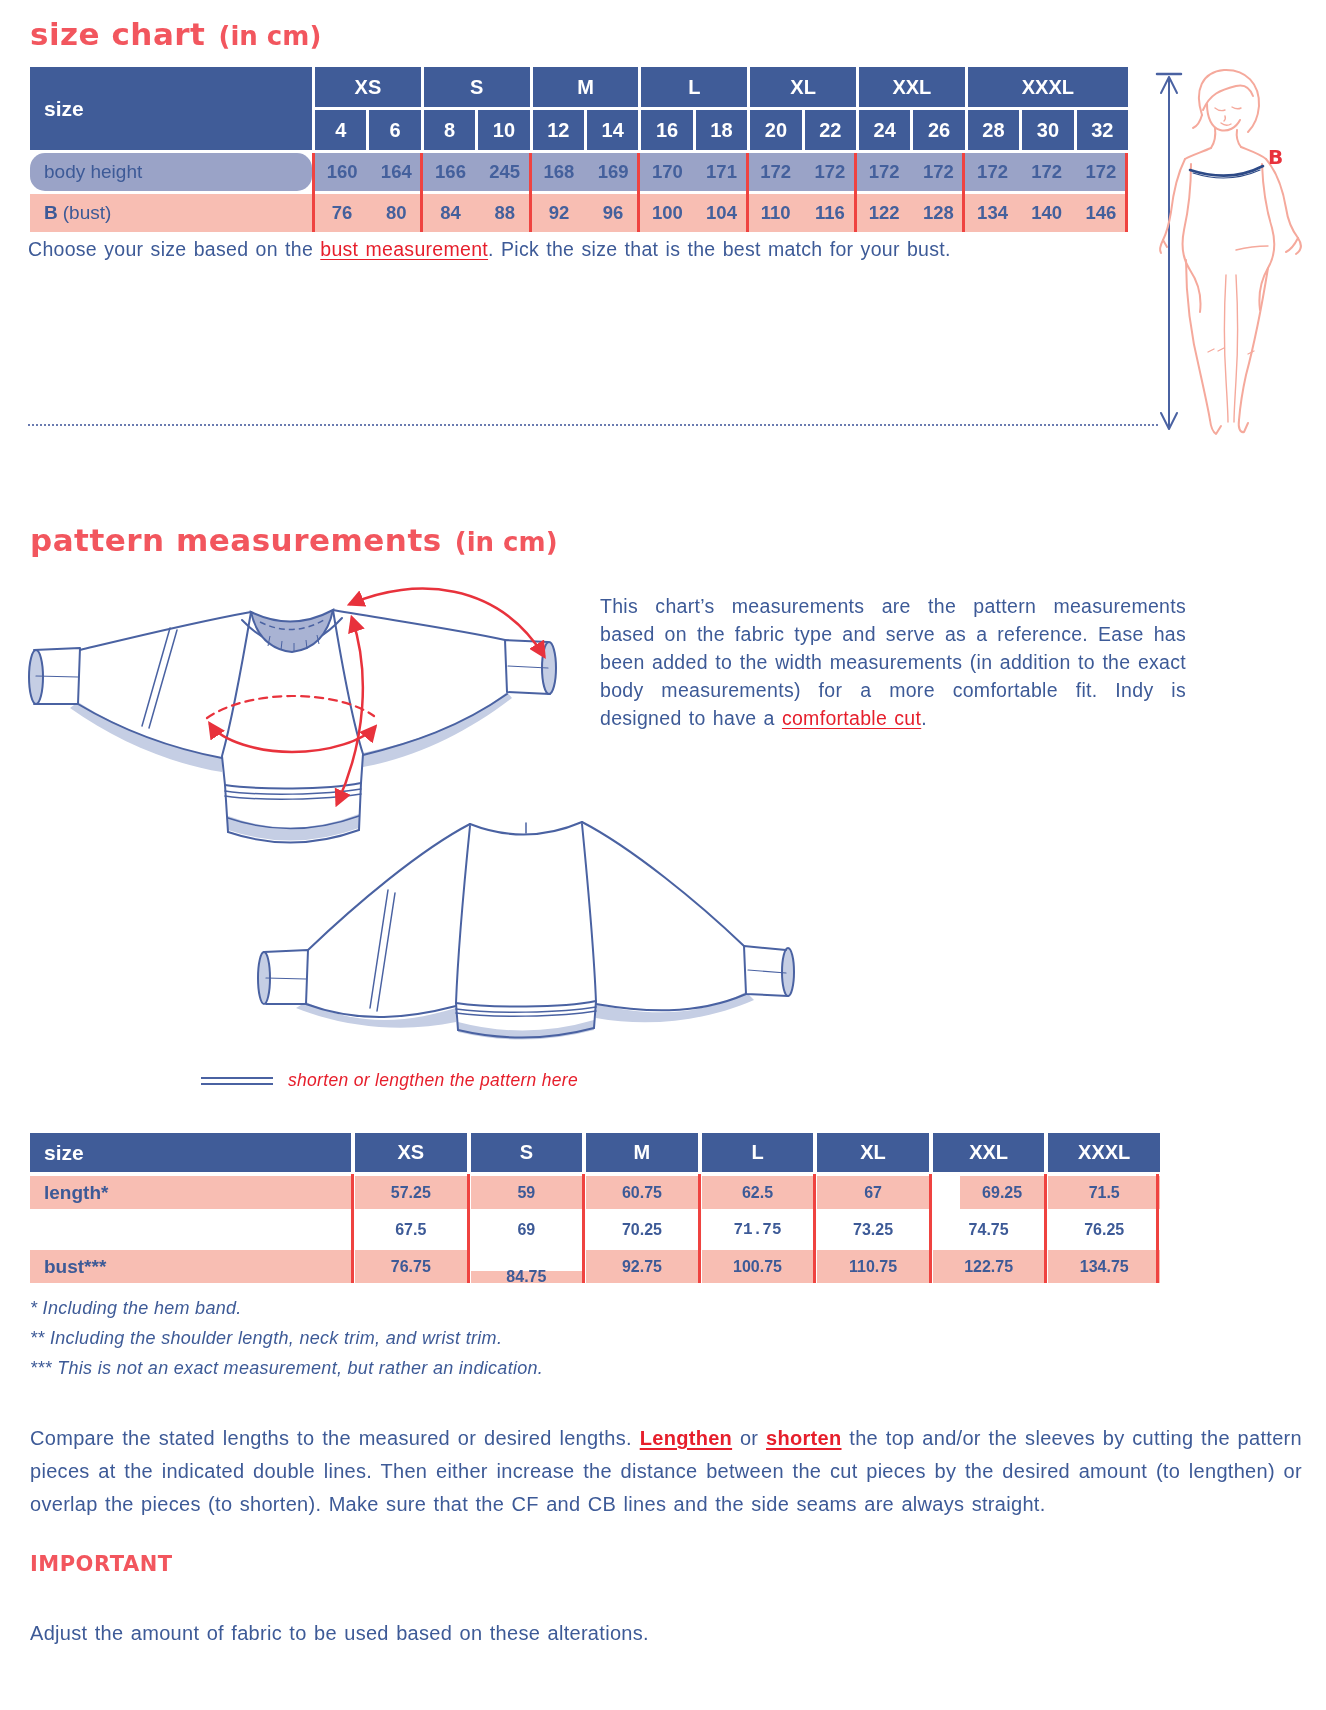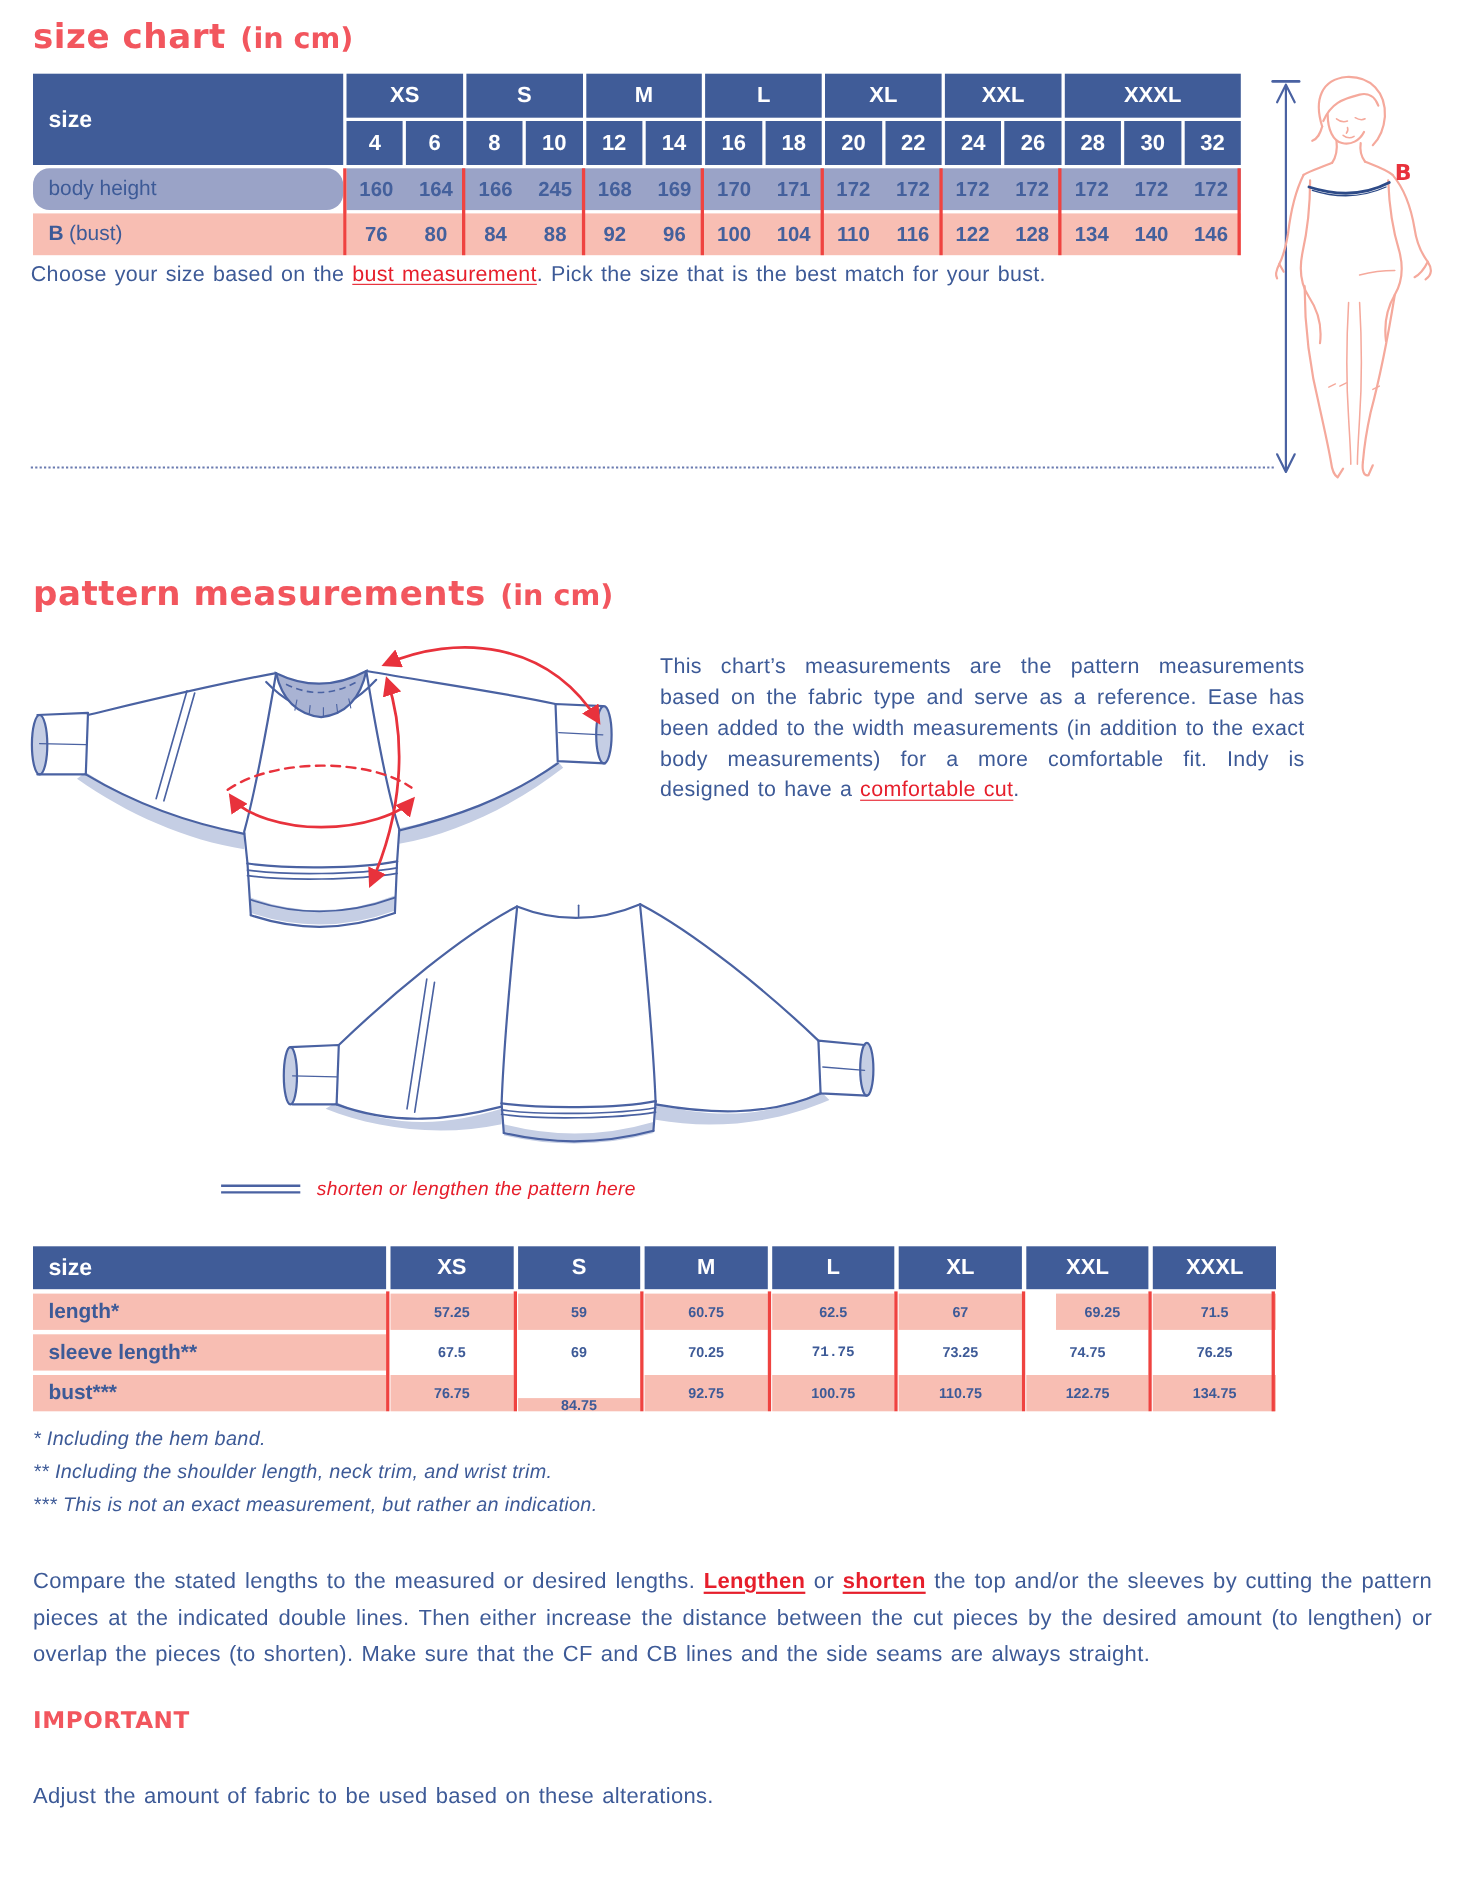--- a/index.html
+++ b/index.html
@@ -41,21 +41,21 @@
   
   .legend{left:200px;top:1070px;display:flex;align-items:center;}
   .legend-text{color:#e61e2b;font-style:italic;font-size:17.5px;margin-left:14px;letter-spacing:.3px;}
   
   .t2{
     left:30px;top:1133px;width:1130px;height:150px;
     display:grid;grid-template-columns:321px repeat(7,1fr);
     grid-template-rows:39px 33px 33px 33px;gap:4px;background:#fff;
   }
   .t2lab{display:flex;align-items:center;padding-left:14px;font-weight:bold;font-size:19px;color:#3d5a97;}
-  .t2v{display:flex;align-items:center;justify-content:center;font-weight:bold;font-size:13px;color:#3d5a97;background:#fff;}
+  .t2v{display:flex;align-items:center;justify-content:center;font-weight:bold;font-size:16px;color:#3d5a97;background:#fff;}
   .t2v.tinted{background:#f8beb3;}
   
   .footnote{left:30px;font-style:italic;font-size:18px;letter-spacing:.3px;}
   
   .para{left:30px;top:1422px;width:1272px;font-size:20px;line-height:33px;
     text-align:justify;letter-spacing:.3px;word-spacing:1.5px;}
   .important{left:30px;top:1552px;font-family:"DejaVu Sans",sans-serif;
     font-weight:800;font-size:21px;color:#f2565e;letter-spacing:.5px;}
   .closing{left:30px;top:1622px;font-size:20px;letter-spacing:.3px;word-spacing:1.5px;}
   svg{display:block;}
@@ -283,21 +283,20 @@
     <div class="hcell" style="grid-area: 1 / 7;">XXL</div>
     <div class="hcell" style="grid-area: 1 / 8;">XXXL</div>
     <div class="t2lab pink" style="grid-area: 2 / 1;">length*</div>
     <div class="t2v tinted" style="grid-area: 2 / 2;">57.25</div>
     <div class="t2v tinted" style="grid-area: 2 / 3;">59</div>
     <div class="t2v tinted" style="grid-area: 2 / 4;">60.75</div>
     <div class="t2v tinted" style="grid-area: 2 / 5;">62.5</div>
     <div class="t2v tinted" style="grid-area: 2 / 6;">67</div>
     <div class="t2v tinted" style="grid-area: 2 / 7; margin-left: 27px;">69.25</div>
     <div class="t2v tinted" style="grid-area: 2 / 8;">71.5</div>
-    <div class="t2lab pink" style="grid-area: 3 / 1;">sleeve length**</div>
     <div class="t2v" style="grid-area: 3 / 2;">67.5</div>
     <div class="t2v" style="grid-area: 3 / 3;">69</div>
     <div class="t2v" style="grid-area: 3 / 4;">70.25</div>
     <div class="t2v" style="grid-area: 3 / 5; font-family: Liberation Mono, monospace;">71.75</div>
     <div class="t2v" style="grid-area: 3 / 6;">73.25</div>
     <div class="t2v" style="grid-area: 3 / 7;">74.75</div>
     <div class="t2v" style="grid-area: 3 / 8;">76.25</div>
     <div class="t2lab pink" style="grid-area: 4 / 1;">bust***</div>
     <div class="t2v tinted" style="grid-area: 4 / 2;">76.75</div>
     <div class="t2v tinted" style="grid-area: 4 / 3; margin-top: 21px;">84.75</div>

